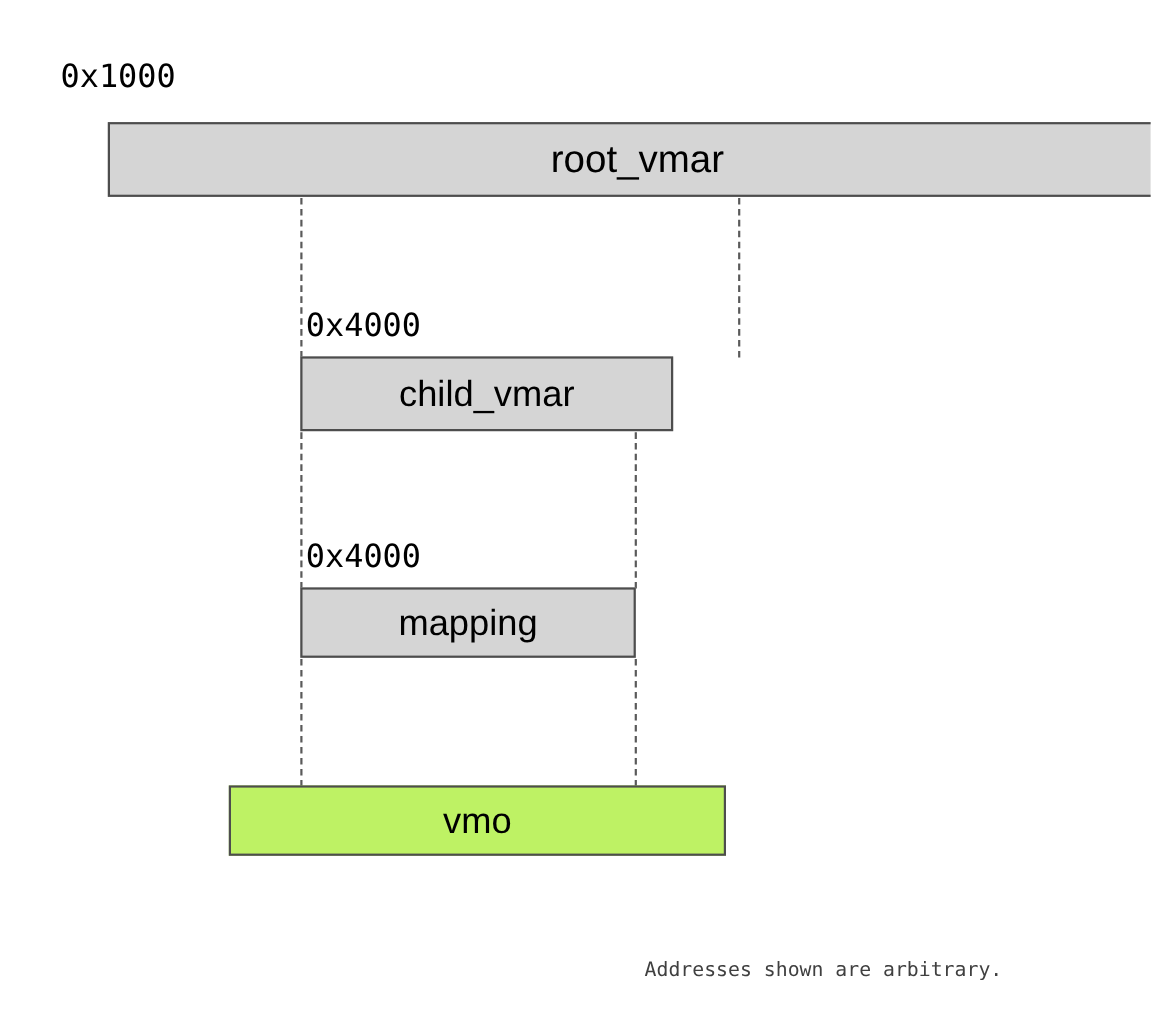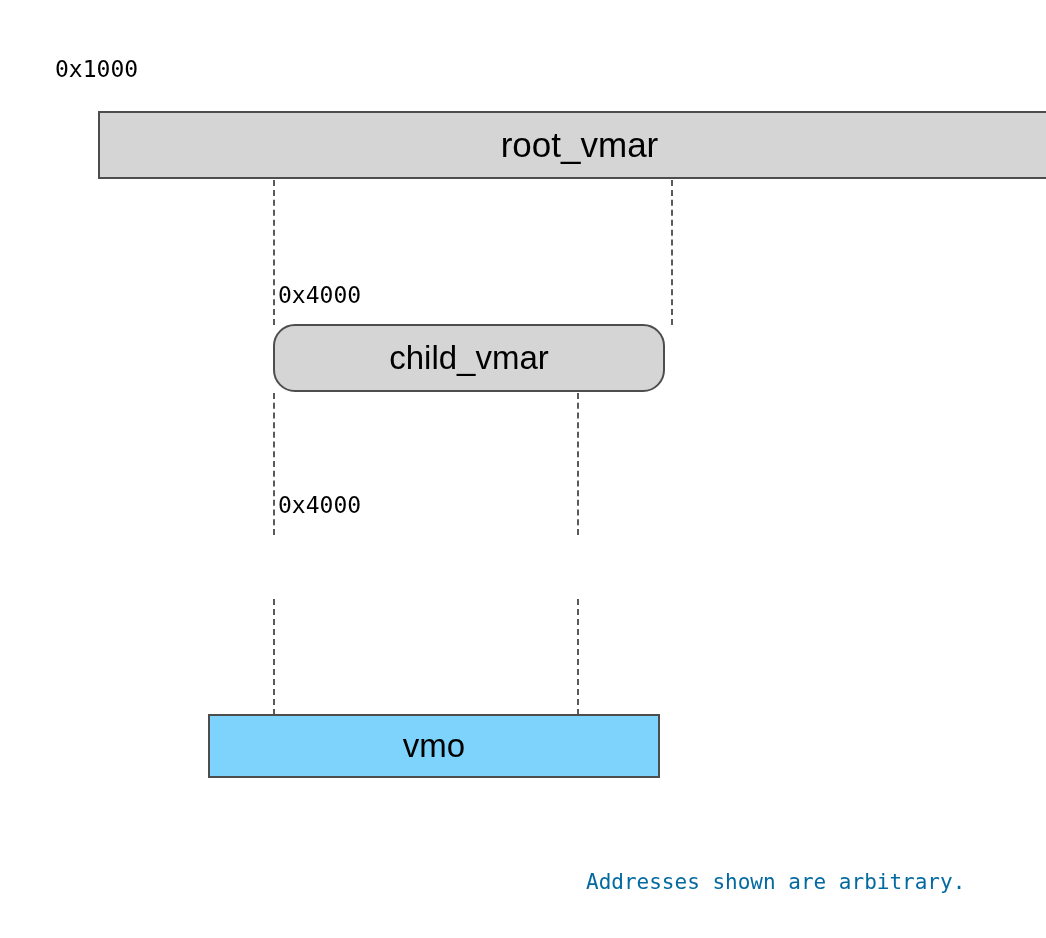--- a/index.html
+++ b/index.html
@@ -21,21 +21,21 @@
     left: 0;
     top: 0;
     width: 1046px;
     height: 938px;
   }
 
   
   .addr {
     position: absolute;
     font-family: "DejaVu Sans Mono", monospace;
-    font-size: 23px;
+    font-size: 29px;
     line-height: 23px;
     color: #000000;
     white-space: pre;
   }
   .addr.left  { text-align: left; }
   .addr.right { text-align: right; }
 
   
   .node {
     position: absolute;
@@ -45,31 +45,31 @@
     align-items: center;
     justify-content: center;
   }
   .node-label {
     font-family: "Liberation Sans", sans-serif;
     color: #000000;
     white-space: pre;
   }
 
   .node.vmar  { background: #d5d5d5; }
-  .node.vmo   { background: #7dd3fc; }
+  .node.vmo   { background: #bef264; }
 
   #root-vmar {
     left: 52px;  top: 111px;
     width: 963px; height: 68px; margin-left: 46px;
   }
   #root-vmar .node-label { font-size: 35px; }
 
   #child-vmar {
     left: 273px; top: 324px;
-    width: 392px; height: 68px; border-radius: 22px;
+    width: 339px; height: 68px;
   }
   #child-vmar .node-label { font-size: 33px; }
 
   #mapping {
     left: 273px; top: 534px;
     width: 305px; height: 64px;
   }
   #mapping .node-label { font-size: 33px; }
 
   #vmo {
@@ -106,23 +106,23 @@
 
   #addr-map-start   { left: 278px; top: 494px; }
   #addr-map-end     { left: 340px; top: 494px; width: 236px; }
 
   
   #footnote {
     position: absolute;
     left: 586px;
     top: 872px;
     font-family: "DejaVu Sans Mono", monospace;
-    font-size: 21px;
+    font-size: 18px;
     line-height: 20px;
-    color: #0369a1;
+    color: #404040;
     white-space: pre;
   }
 </style>
 </head>
 <body>
 
 <div id="diagram">
 
   <div class="addr left" id="addr-root-start">0x1000</div>
 
@@ -137,20 +137,23 @@
 
   <div class="node vmar" id="child-vmar">
     <span class="node-label">child_vmar</span>
   </div>
 
   <div class="dash" id="dash-b1"></div>
   <div class="dash" id="dash-b2"></div>
 
   <div class="addr left" id="addr-map-start">0x4000</div>
 
+  <div class="node vmar" id="mapping">
+    <span class="node-label">mapping</span>
+  </div>
 
   <div class="dash" id="dash-c1"></div>
   <div class="dash" id="dash-c2"></div>
 
   <div class="node vmo" id="vmo">
     <span class="node-label">vmo</span>
   </div>
 
   <div id="footnote">Addresses shown are arbitrary.</div>
 

